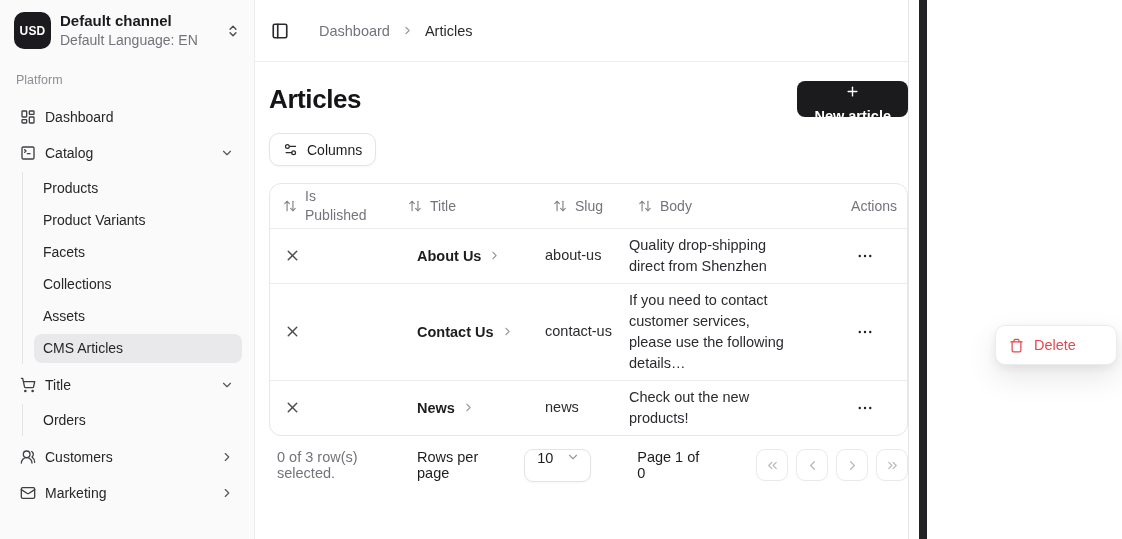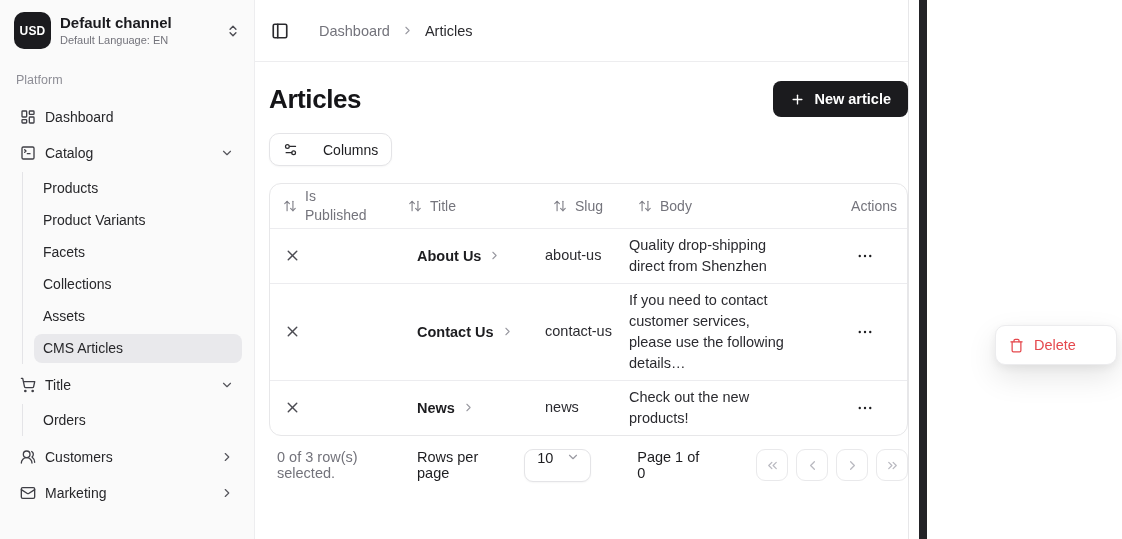--- a/index.html
+++ b/index.html
@@ -18,21 +18,21 @@
     display:flex; flex-direction:column;
   }
   .channel { display:flex; align-items:center; gap:9px; padding:0 2px; margin-bottom:24px; cursor:pointer; border-radius:10px; }
   .channel-badge {
     width:37px; height:37px; background:#1b1b1f; color:#fff; border-radius:10px;
     display:flex; align-items:center; justify-content:center;
     font-size:12px; font-weight:700; letter-spacing:.2px; flex:none;
   }
   .channel-meta { line-height:1.25; }
   .channel-name { font-size:15px; font-weight:700; color:#1b1b1f; }
-  .channel-lang { font-size:11px; color:#73737b; margin-top:1px; }
+  .channel-lang { font-size:14px; color:#73737b; margin-top:1px; }
   .channel-caret { margin-left:auto; color:#4b4b52; display:flex; }
 
   .section-label { font-size:12.5px; color:#8e8e96; padding:0 4px; margin-bottom:12px; }
 
   .nav-item {
     display:flex; align-items:center; gap:9px; height:32px; margin:2px 0;
     padding:0 8px; border-radius:8px; font-size:14px; color:#27272a; cursor:pointer;
   }
   .nav-item .nav-ico { display:flex; color:#3f3f46; flex:none; }
   .nav-item .chev { margin-left:auto; display:flex; color:#55555c; }
@@ -53,33 +53,33 @@
   .crumb-current { color:#2a2a2e; }
   .crumb-sep { color:#9a9aa2; display:flex; }
 
   .content { flex:1; padding:19px 0 0 14px; position:relative; }
 
   .page-head { display:flex; align-items:center; justify-content:space-between; margin-bottom:16px; }
   .page-title { font-size:26px; font-weight:700; letter-spacing:-.4px; margin:0; color:#151518; }
   .btn-new {
     height:36px; background:#1b1b1e; color:#fff; border:none; border-radius:8px;
     display:flex; align-items:center; gap:9px; padding:3px 17px;
-    font-size:14.5px; font-weight:600; font-family:inherit; cursor:pointer;
+    font-size:14.5px; font-weight:600; font-family:inherit; cursor:pointer;flex-direction:column;
   }
 
   .filter-row { display:flex; align-items:center; justify-content:space-between; margin-bottom:17px; }
   .btn-filter {
     height:33px; background:#fff; border:1px dashed #d4d4d9; border-radius:10px;
     display:flex; align-items:center; gap:9px; padding:0 15px;
     font-size:14px; font-weight:500; color:#1d1d20; font-family:inherit; cursor:pointer;
   }
   .btn-filter .ico { display:flex; color:#3f3f46; }
   .btn-columns {
     height:33px; background:#fff; border:1px solid #e4e4e7; border-radius:10px;
-    display:flex; align-items:center; gap:25px; padding:0 13px;
+    display:flex; align-items:center; gap:9px; padding:0 13px;
     font-size:14px; font-weight:500; color:#1d1d20; font-family:inherit; cursor:pointer;
     box-shadow:0 1px 2px rgba(0,0,0,.04);
   }
   .btn-columns .ico { display:flex; color:#2a2a2e; }
 
   
   .table { border:1px solid #e7e7e9; border-radius:12px; overflow:hidden; background:#fff; }
   .t-row { display:grid; grid-template-columns:124px 141px 83px 1fr 103px; align-items:center; }
   .t-head { min-height:43px; border-bottom:1px solid #ececef; color:#74747c; font-size:14px; }
   .t-head .th { display:flex; align-items:center; gap:8px; }

